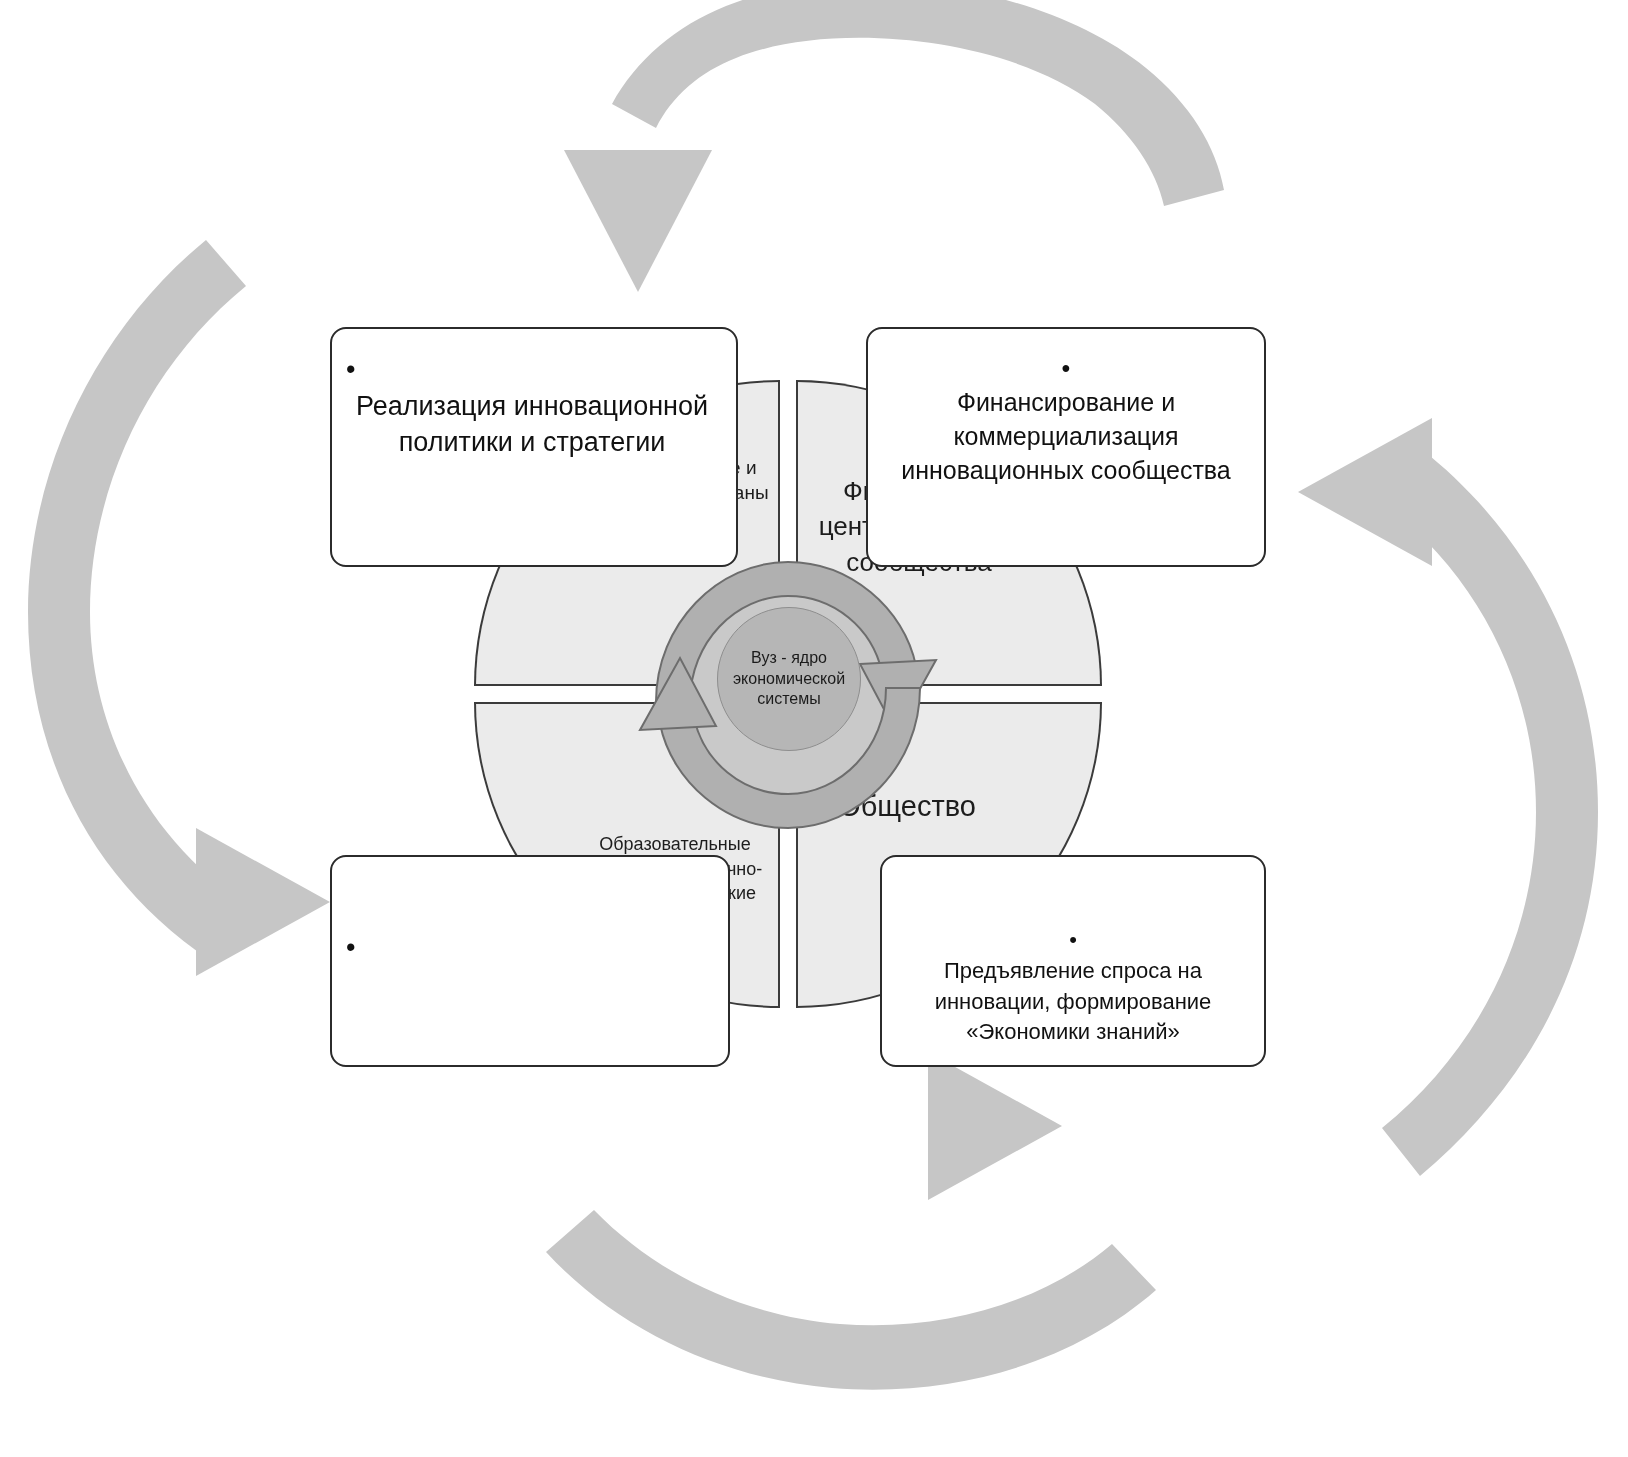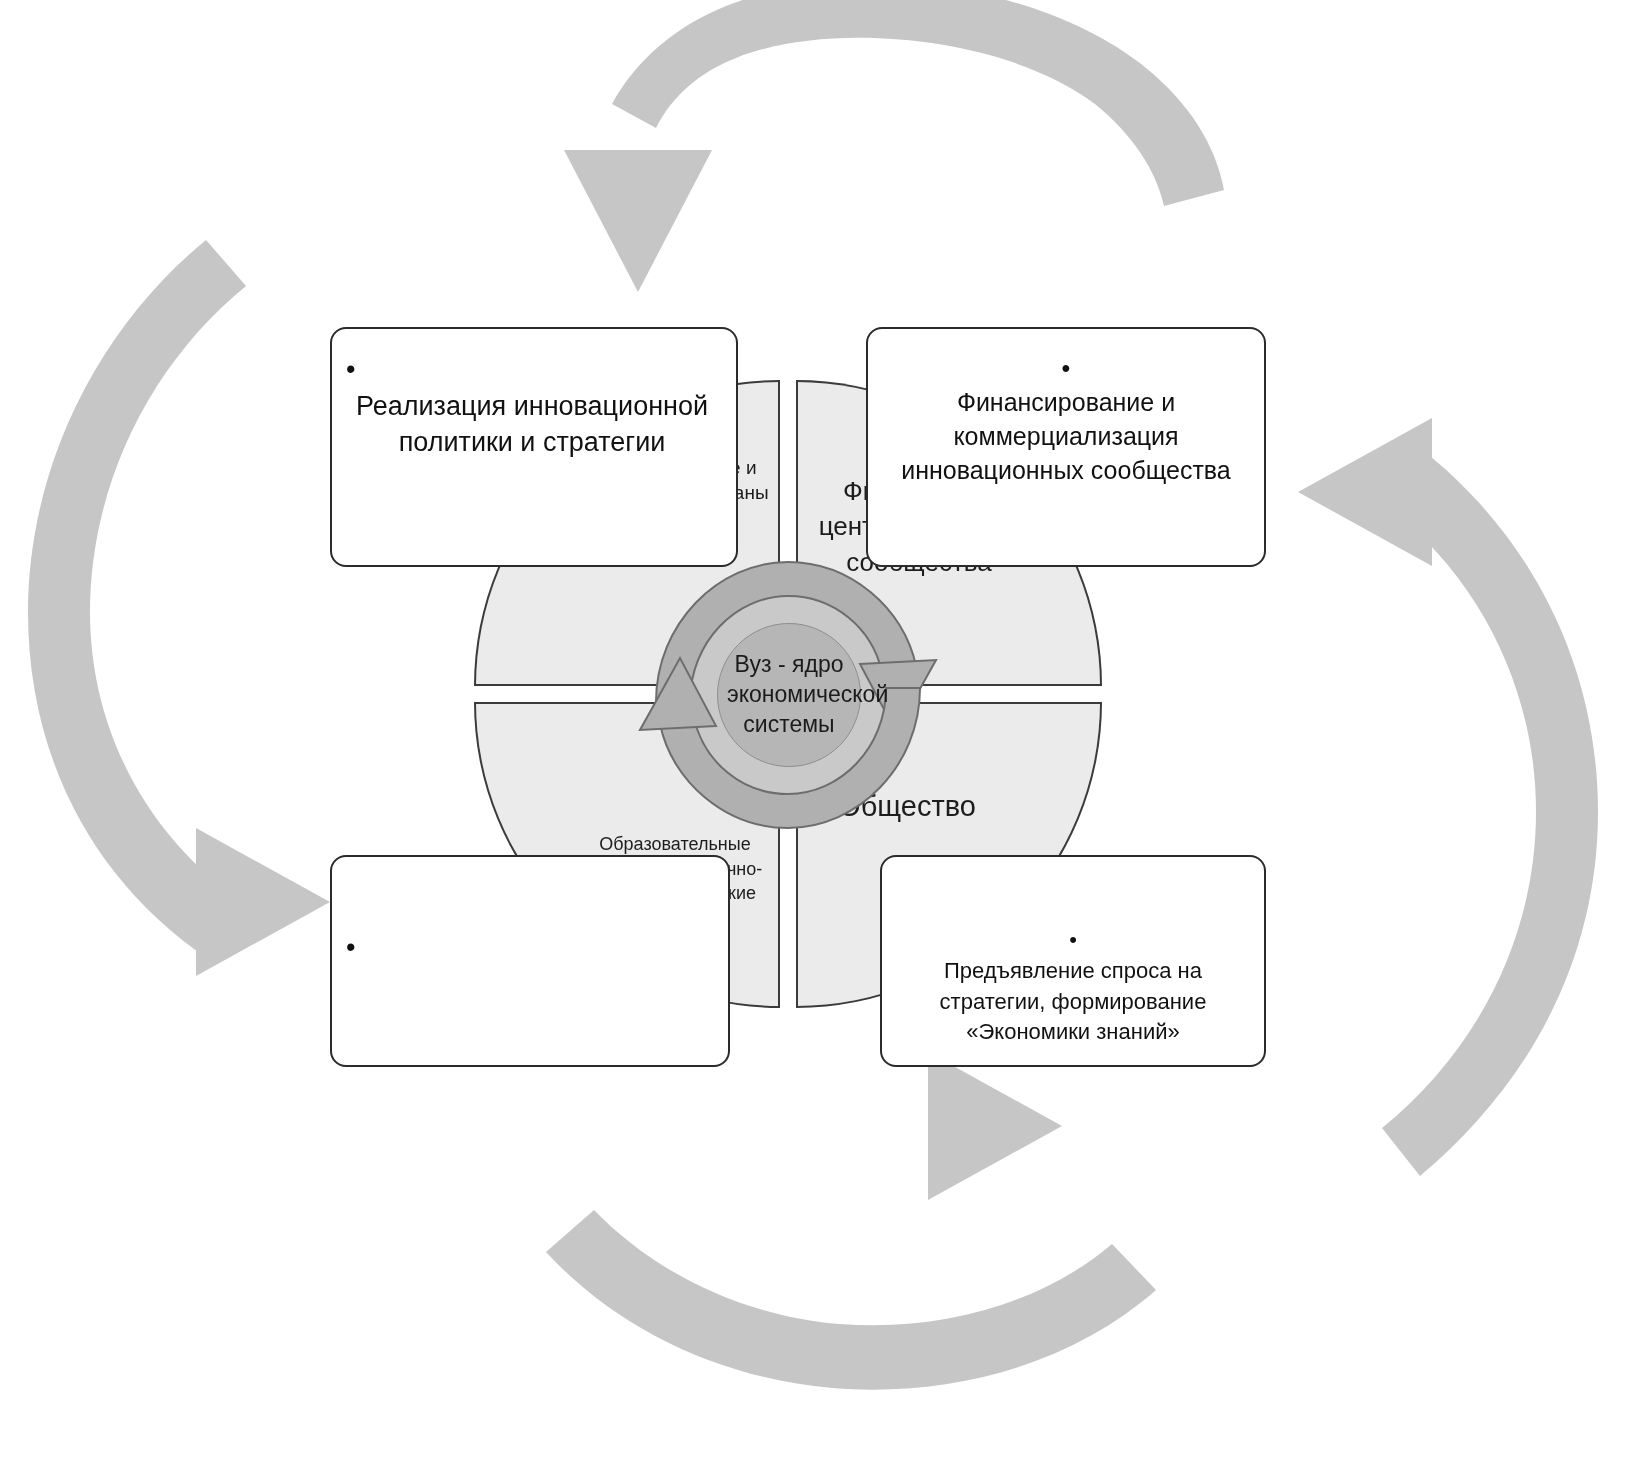--- a/index.html
+++ b/index.html
@@ -93,31 +93,31 @@
     left: 192px;
     top: 192px;
     width: 244px;
     height: 244px;
     border-radius: 50%;
     background: #c9c9c9;
   }
   .core {
     position: absolute;
     left: 243px;
-    top: 243px;
+    top: 227px;
     width: 142px;
     height: 142px;
     border-radius: 50%;
     background: #b6b6b6;
     border: 1px solid #8e8e8e;
     display: flex;
     align-items: center;
     justify-content: center;
     text-align: center;
-    font-size: 23px;
+    font-size: 16px;
     line-height: 1.3;
     color: #1b1b1b;
   }
   .core-text { display: block; width: 124px; }
 
   .inner-arrows {
     position: absolute;
     left: 140px;
     top: 140px;
     width: 348px;
@@ -270,16 +270,16 @@
 
   <div class="box box-tr">
     <span class="bullet">•</span><span class="box-text">Финансирование и коммерциализация инновационных сообщества</span>
   </div>
 
   <div class="box box-bl">
     <span class="bullet">•</span>
   </div>
 
   <div class="box box-br">
-    <span class="bullet">•</span><span class="box-text">Предъявление спроса на стратегии, формирование «Экономики знаний»</span>
+    <span class="bullet">•</span><span class="box-text">Предъявление спроса на инновации, формирование «Экономики знаний»</span>
   </div>
 
 </div>
 
 </body></html>

